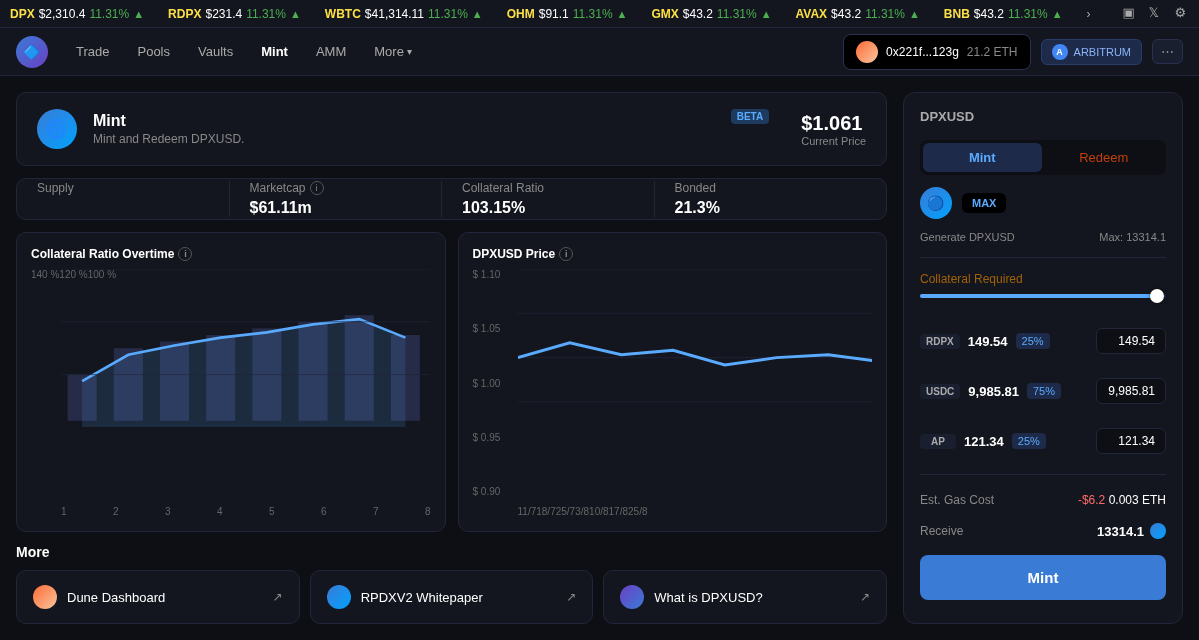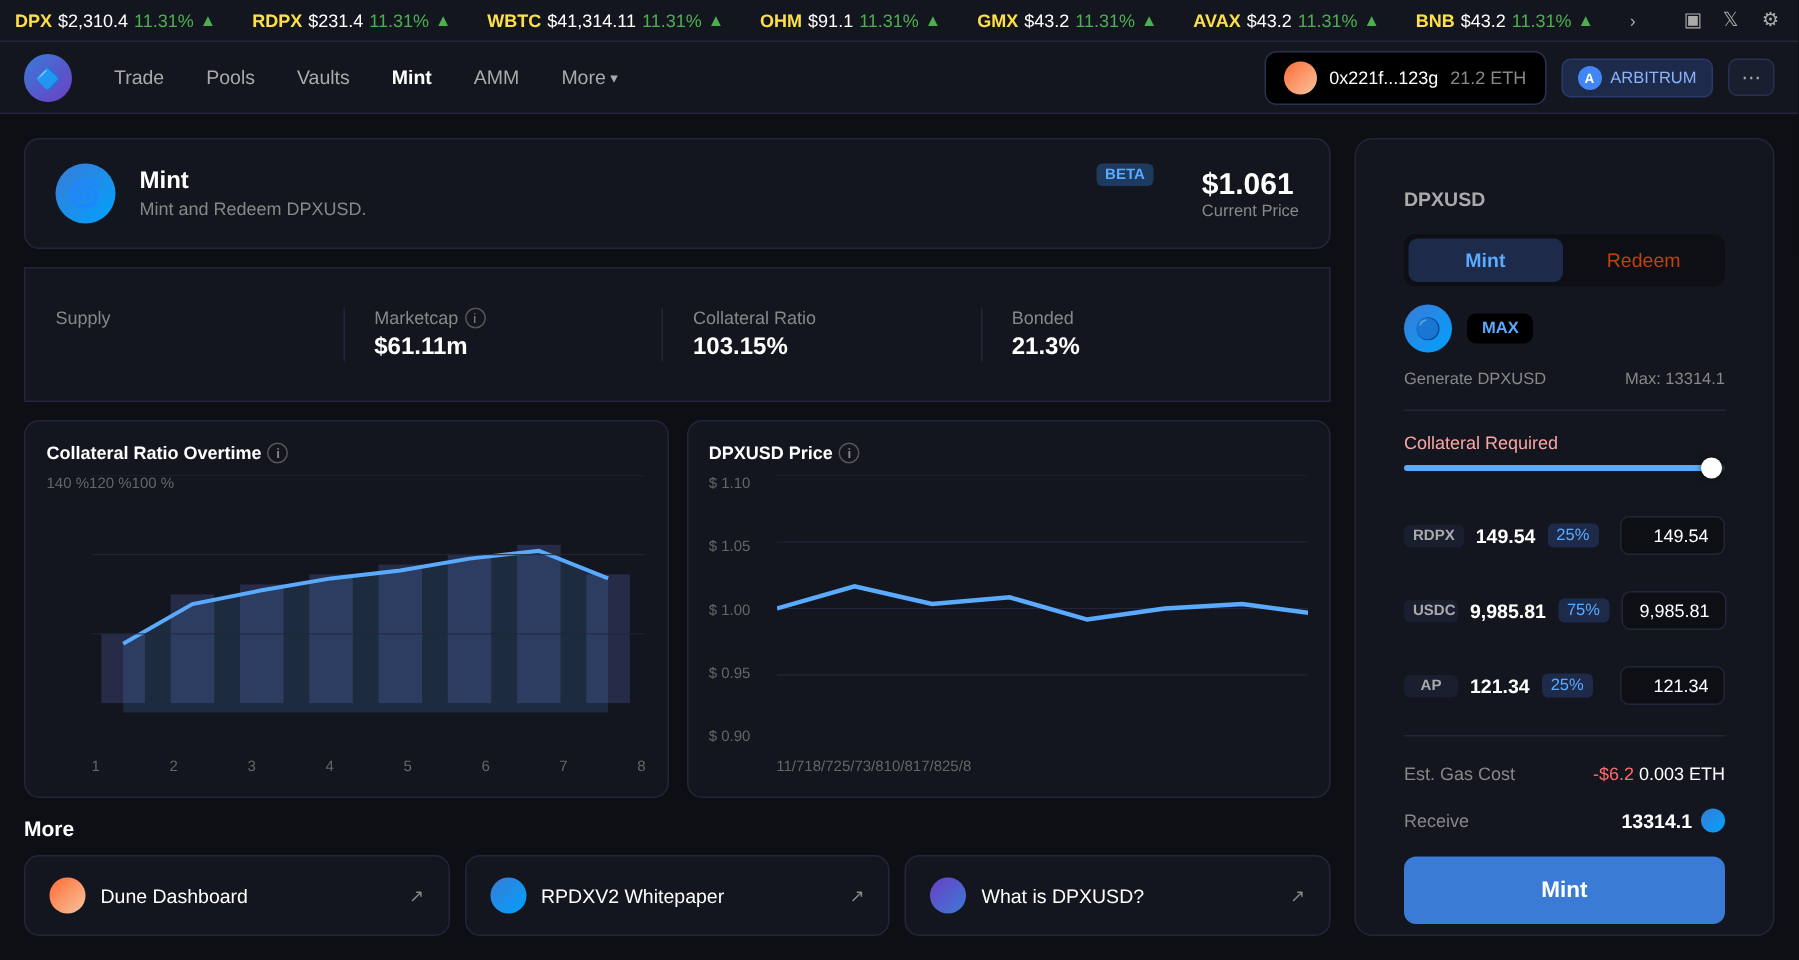--- a/index.html
+++ b/index.html
@@ -144,22 +144,22 @@
       align-self: flex-start;
     }
     .price-block { margin-left: 16px; }
     .price-block .price { font-size: 20px; font-weight: 700; }
     .price-block .label { font-size: 11px; color: #888; }
 
     
     .stats-row {
       background: #13161e;
       border: 1px solid #22263a;
-      border-radius: 0;
-      padding: 26px 20px;
+      border-radius: 10px;
+      padding: 2px 20px;
       display: flex;
       gap: 0;
     }
     .stat-item { flex: 1; }
     .stat-item + .stat-item { border-left: 1px solid #22263a; padding-left: 20px; }
     .stat-label { font-size: 12px; color: #888; display: flex; align-items: center; gap: 4px; }
     .stat-value { font-size: 16px; font-weight: 700; margin-top: 4px; }
     .info-icon {
       width: 14px; height: 14px;
       border-radius: 50%;
@@ -232,21 +232,21 @@
       flex-shrink: 0;
     }
     .ext-icon { color: #888; font-size: 12px; margin-left: auto; }
 
     
     .right-panel {
       width: 280px;
       background: #13161e;
       border: 1px solid #22263a;
       border-radius: 12px;
-      padding: 32px;
+      padding: 16px;
       display: flex;
       flex-direction: column;
       gap: 12px;
     }
     .panel-header { font-size: 13px; font-weight: 600; color: #aaa; margin-bottom: 4px; }
 
     
     .tabs {
       display: flex;
       background: #0d0f14;
@@ -310,21 +310,21 @@
       display: flex;
       justify-content: space-between;
       align-items: center;
       font-size: 11px;
       color: #888;
     }
     .max-label { color: #888; }
 
     
     .collateral-section { }
-    .collateral-label { font-size: 12px; color: #fca5a5; margin-bottom: 8px; }
+    .collateral-label { font-size: 12px; color: #a16207; margin-bottom: 8px; }
     .slider-track {
       width: 100%;
       height: 4px;
       background: linear-gradient(to right, #5aabff 0%, #5aabff 95%, #2a3050 95%);
       border-radius: 4px;
       position: relative;
       margin-bottom: 12px;
     }
     .slider-thumb {
       width: 14px; height: 14px;

